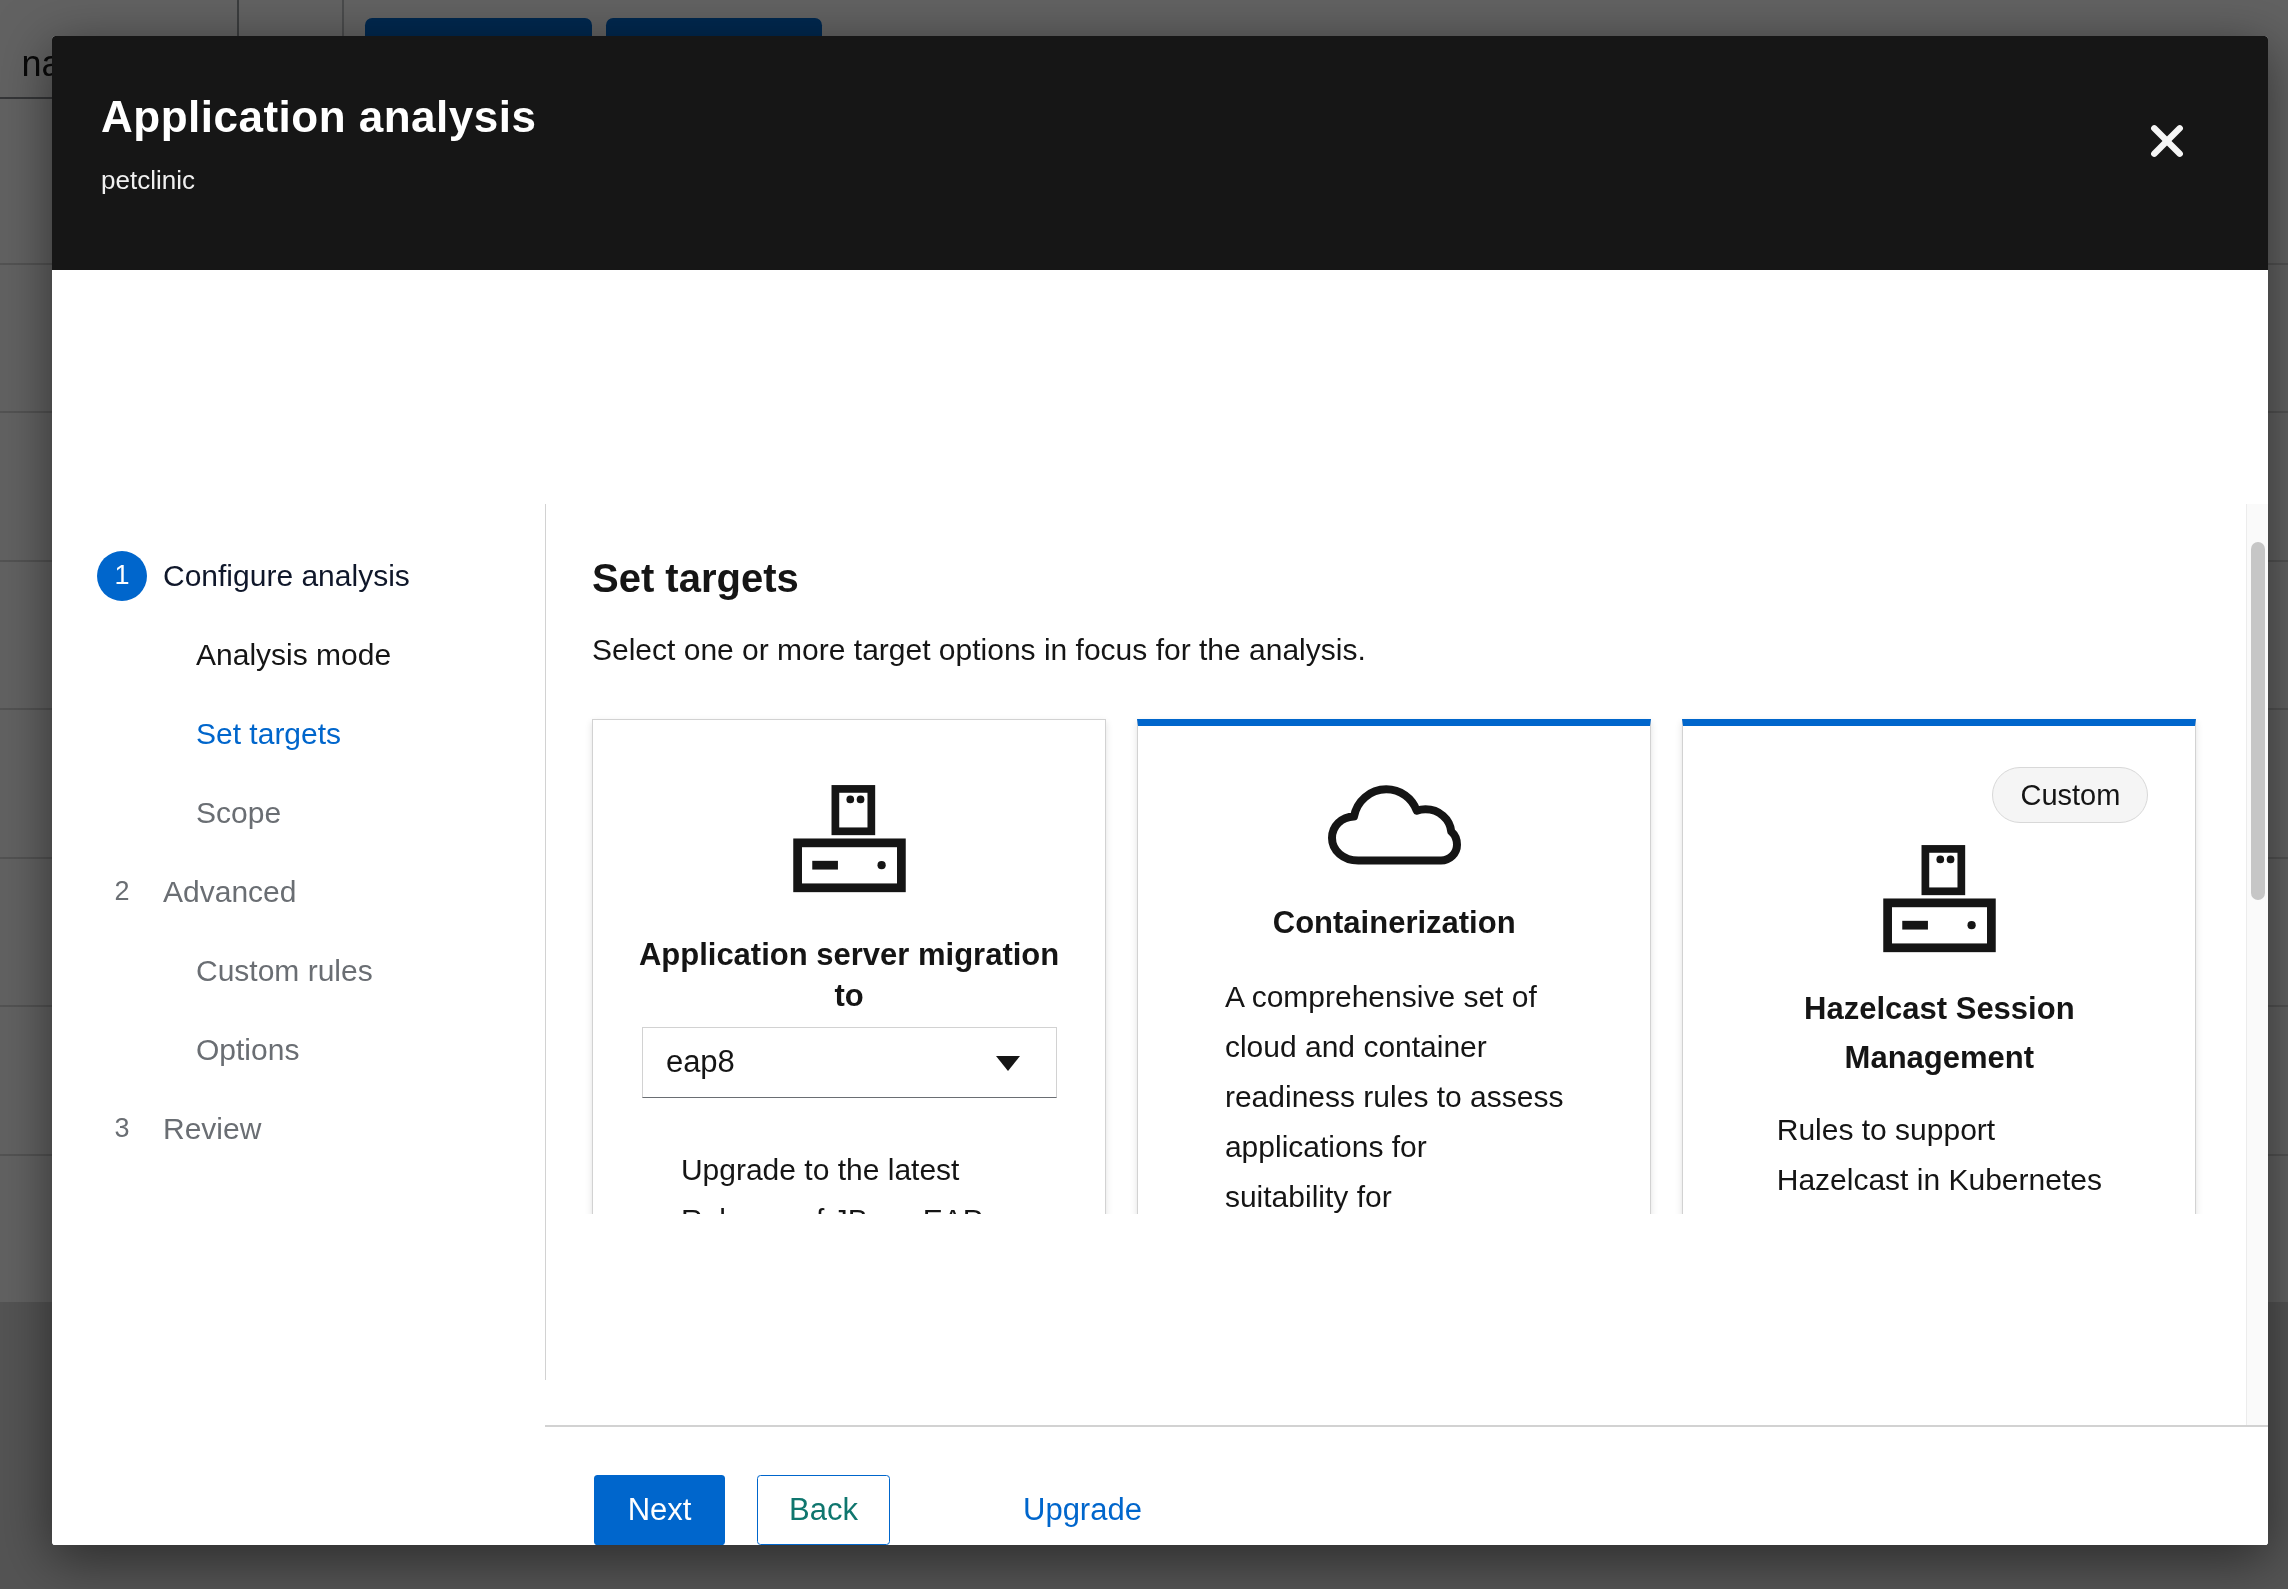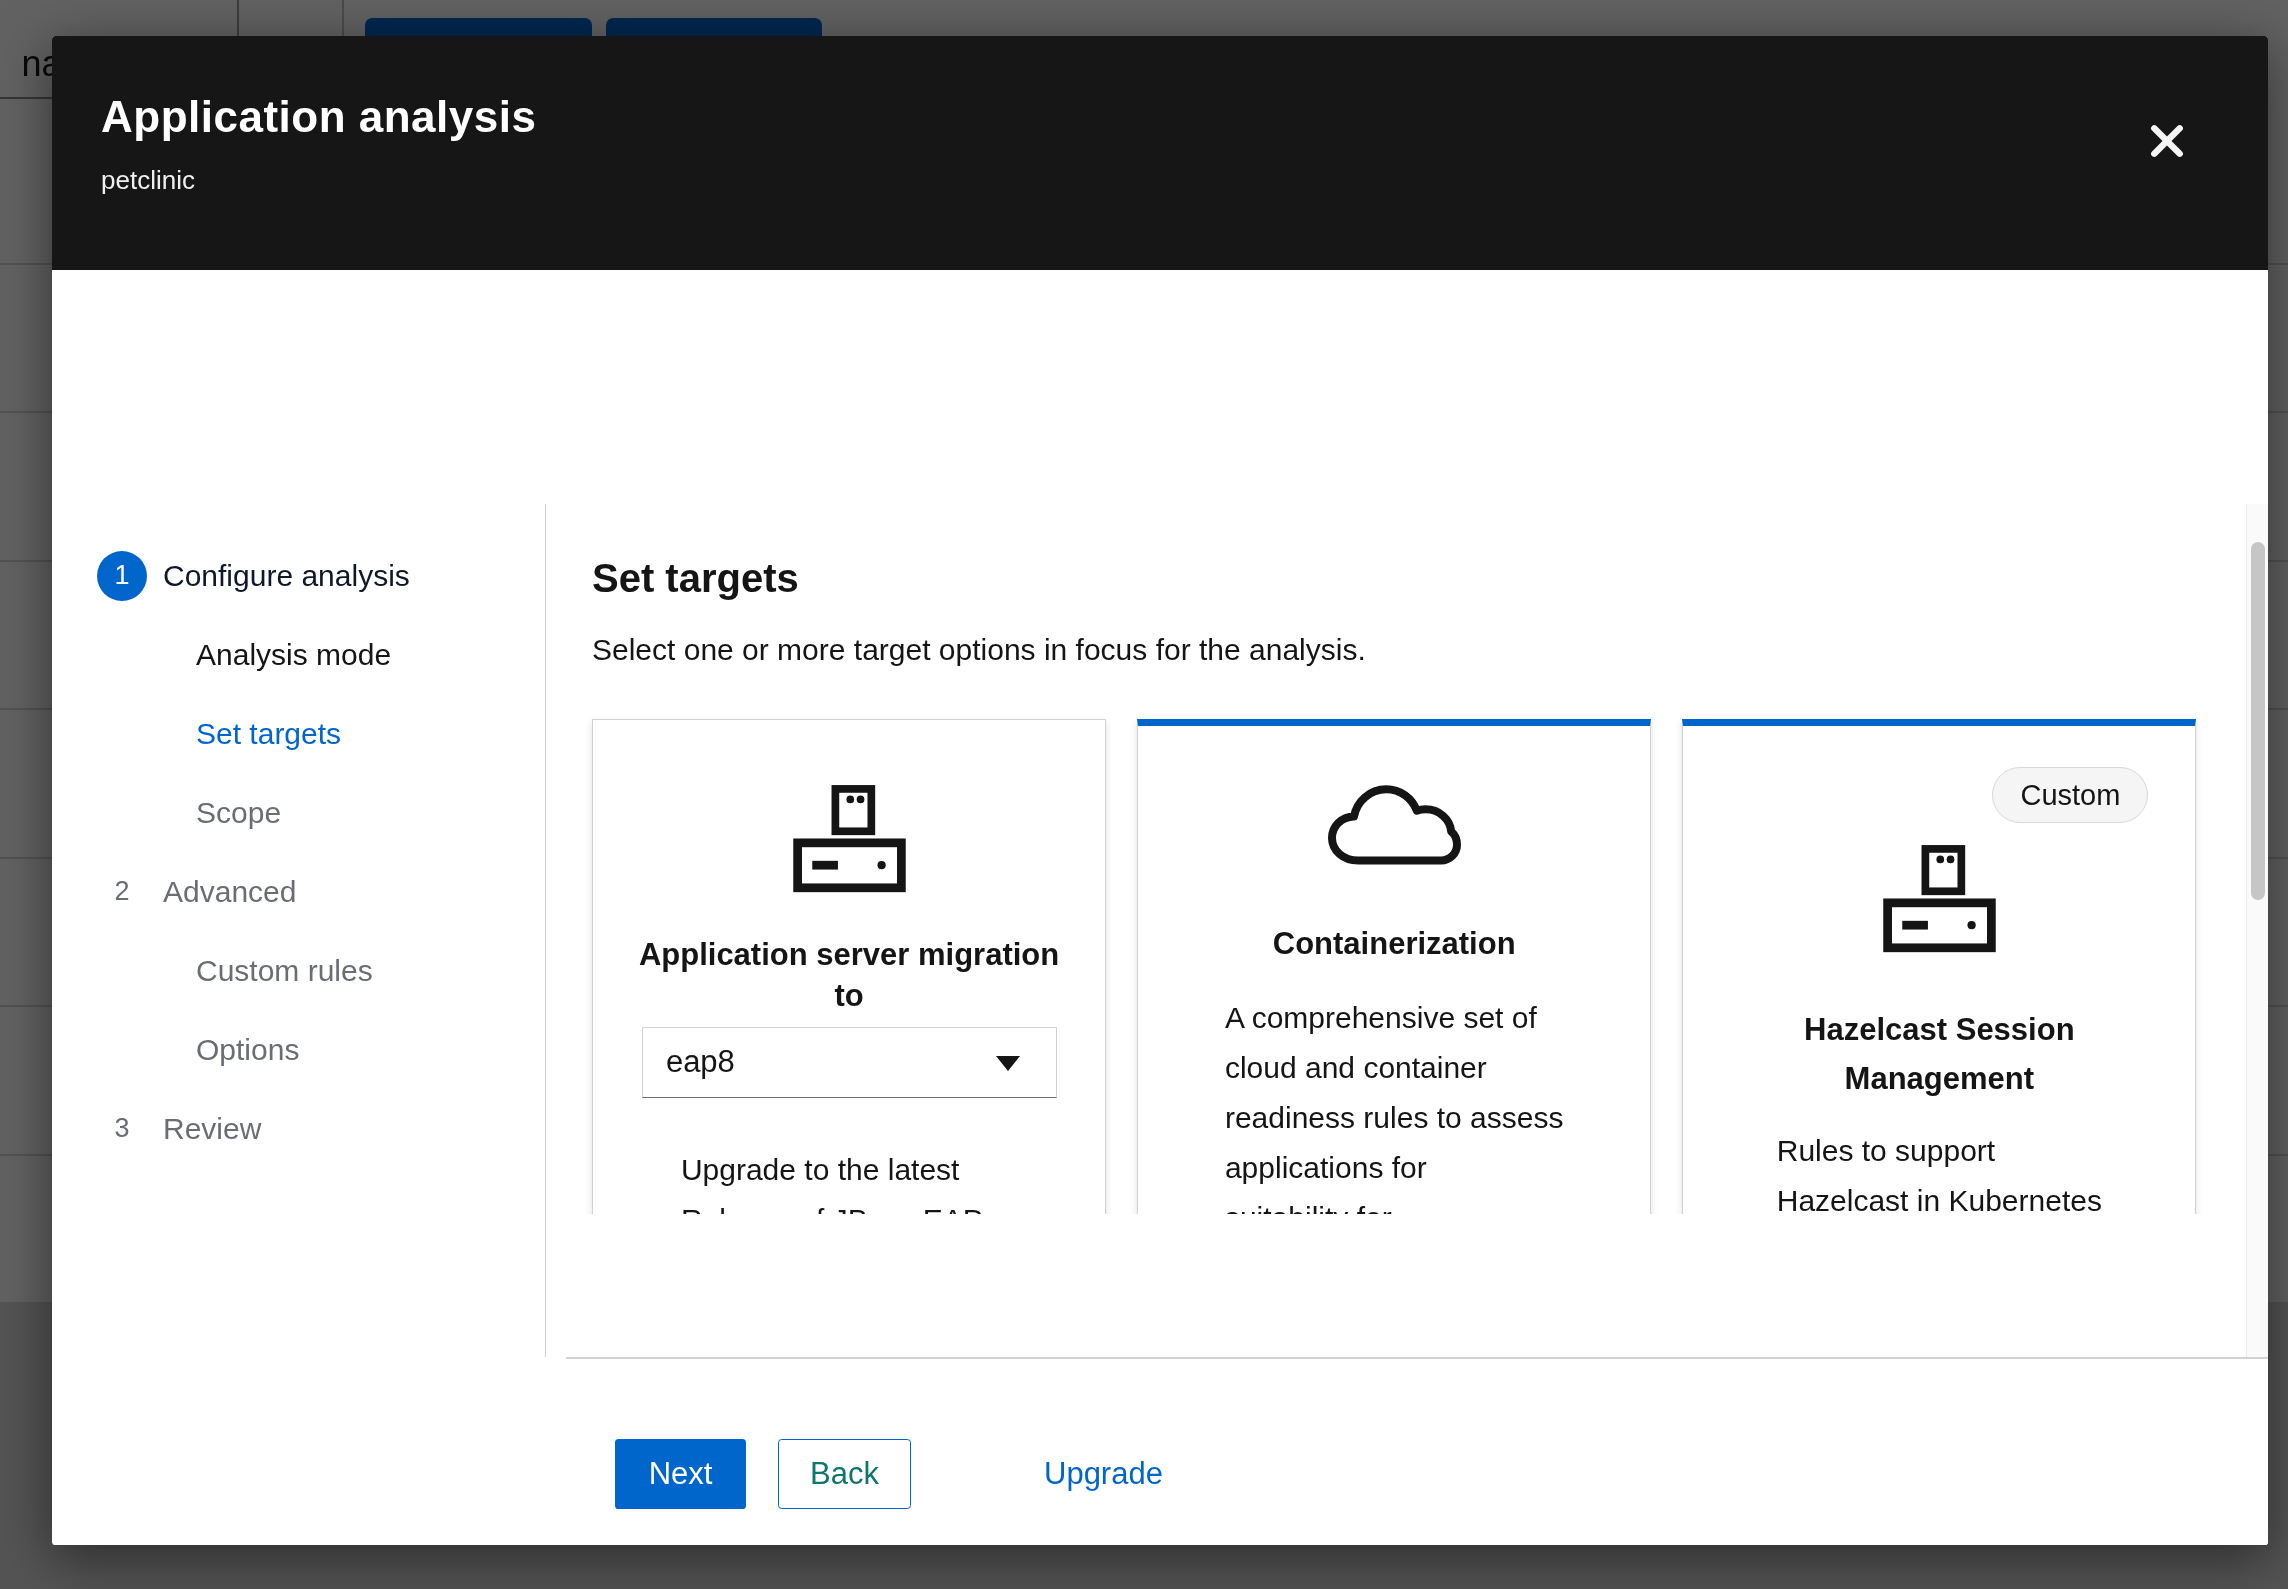--- a/index.html
+++ b/index.html
@@ -89,21 +89,21 @@
     background: #fff; border: 0.9px solid #d2d2d2;
     box-shadow: 0 2.7px 7.2px rgba(3,3,3,0.12);
     text-align: center; cursor: pointer;
   }
   .card.selected { border-top: 7.2px solid #0066cc; }
   .card-icon { display: flex; justify-content: center; }
   .card.c1 .card-icon { margin-top: 65px; }
   .card.c2 .card-icon { margin-top: 58px; }
   .card.c3 .card-icon { margin-top: 119px; }
   .card-title {
-    display: inline-block; margin-top: 52px;
+    display: inline-block; margin-top: 31px;
     font-size: 31px; font-weight: 700; line-height: 49px;
   }
   .card.c1 .card-title { max-width: 450px; margin-top: 41px; line-height: 41px; }
   .card.c3 .card-title { max-width: 387px; }
   .target-select {
     margin: 10.8px auto 0; width: calc(100% - 97px); height: 71px;
     border: 0.9px solid #d2d2d2; border-bottom: 1.8px solid #6a6e73;
     background: #fff; position: relative;
     display: flex; align-items: center;
     padding: 0 63px 0 23.4px; font-size: 31px; cursor: pointer;
@@ -133,23 +133,23 @@
     position: absolute; right: 0; top: 234px; width: 21.6px; height: 1110px;
     background: #fafafa; border-left: 0.9px solid #ececec;
   }
   .scroll-thumb {
     position: absolute; left: 3.6px; top: 38px; width: 14.4px; height: 358px;
     background: #c6c6c6; border-radius: 7.2px;
   }
 
   
   .wiz-footer {
-    position: absolute; left: 0; right: 0; bottom: 0; height: 188px;
+    position: absolute; left: 0; right: 0; bottom: 0; height: 120px;
     background: #fff; padding: 45px 0 0 542px;
-    display: flex; align-items: center; margin-left: 21px;
+    display: flex; align-items: flex-end;
   }
   .footer-divider { position: absolute; left: 493px; right: 0; top: 0; height: 1.8px; background: #d2d2d2; }
   .btn {
     height: 70px; display: inline-flex; align-items: center; justify-content: center;
     font-size: 31px; font-family: inherit; border-radius: 3.6px; cursor: pointer;
   }
   .btn-primary { width: 131px; background: #0066cc; color: #fff; border: none; }
   .btn-secondary { width: 133px; margin-left: 32px; background: #fff; color: #0f766e; border: 1.8px solid #0066cc; }
   .btn-link { margin-left: 124px; background: none; border: none; color: #0066cc; padding: 0 9px; }
 </style>

